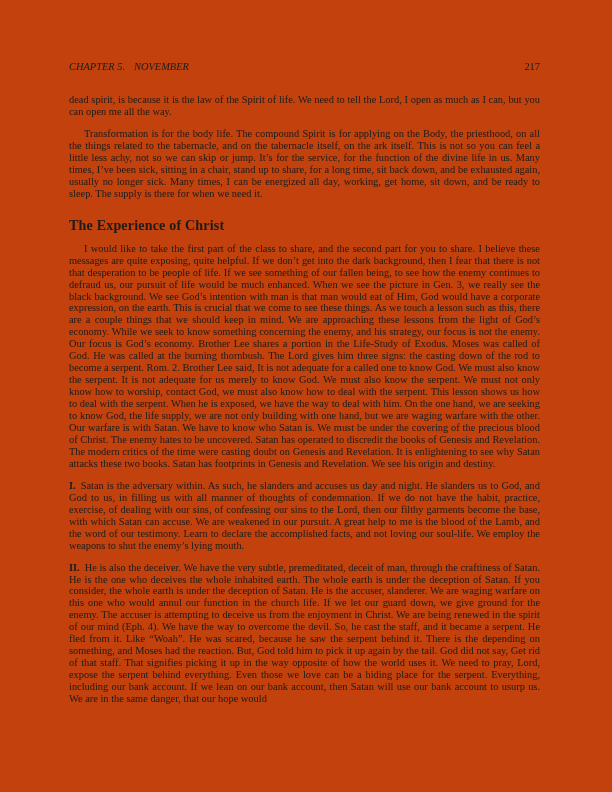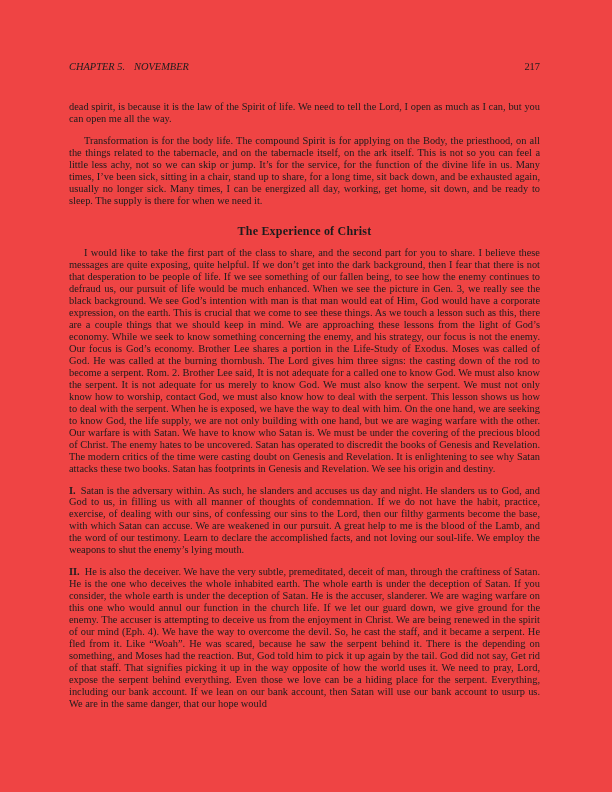--- a/index.html
+++ b/index.html
@@ -10,21 +10,21 @@
   body {
     width: 612px;
     height: 792px;
     background: #ffffff;
   }
   .page {
     position: relative;
     width: 612px;
     height: 792px;
     box-sizing: border-box;
-    background: #ef4444;
+    background: #c2410c;
     color: #1c1c1c;
     font-family: "Liberation Serif", "DejaVu Serif", serif;
     padding: 41px 72px 30px 69px;
   }
   .running-head {
     display: flex;
     justify-content: space-between;
     align-items: baseline;
     font-size: 10.4px;
     line-height: 12px;
@@ -34,38 +34,38 @@
     font-style: italic;
   }
   .running-head .chapter-title {
     margin-left: 9px;
   }
   .running-head .page-number {
     font-style: normal;
     margin-top: 20px;
   }
   .body-text {
-    margin-top: 28px;
+    margin-top: 21px;
     font-size: 10.4px;
     line-height: 11.95px;
     text-align: justify;
   }
   .para {
     margin: 0 0 10px 0;
   }
   .para.indent {
     text-indent: 15px;
     font-family: Liberation Serif, serif;
   }
   .section-title {
-    font-size: 12px;
+    font-size: 14px;
     font-weight: bold;
     line-height: 1.15;
     margin: 18px 0 9px 0;
-    text-align: center;
+    text-align: left;
     text-indent: 0;
     letter-spacing: 0.2px;
   }
   .marker {
     font-weight: bold;
     margin-right: 5px;
   }
 </style>
 </head>
 <body>

